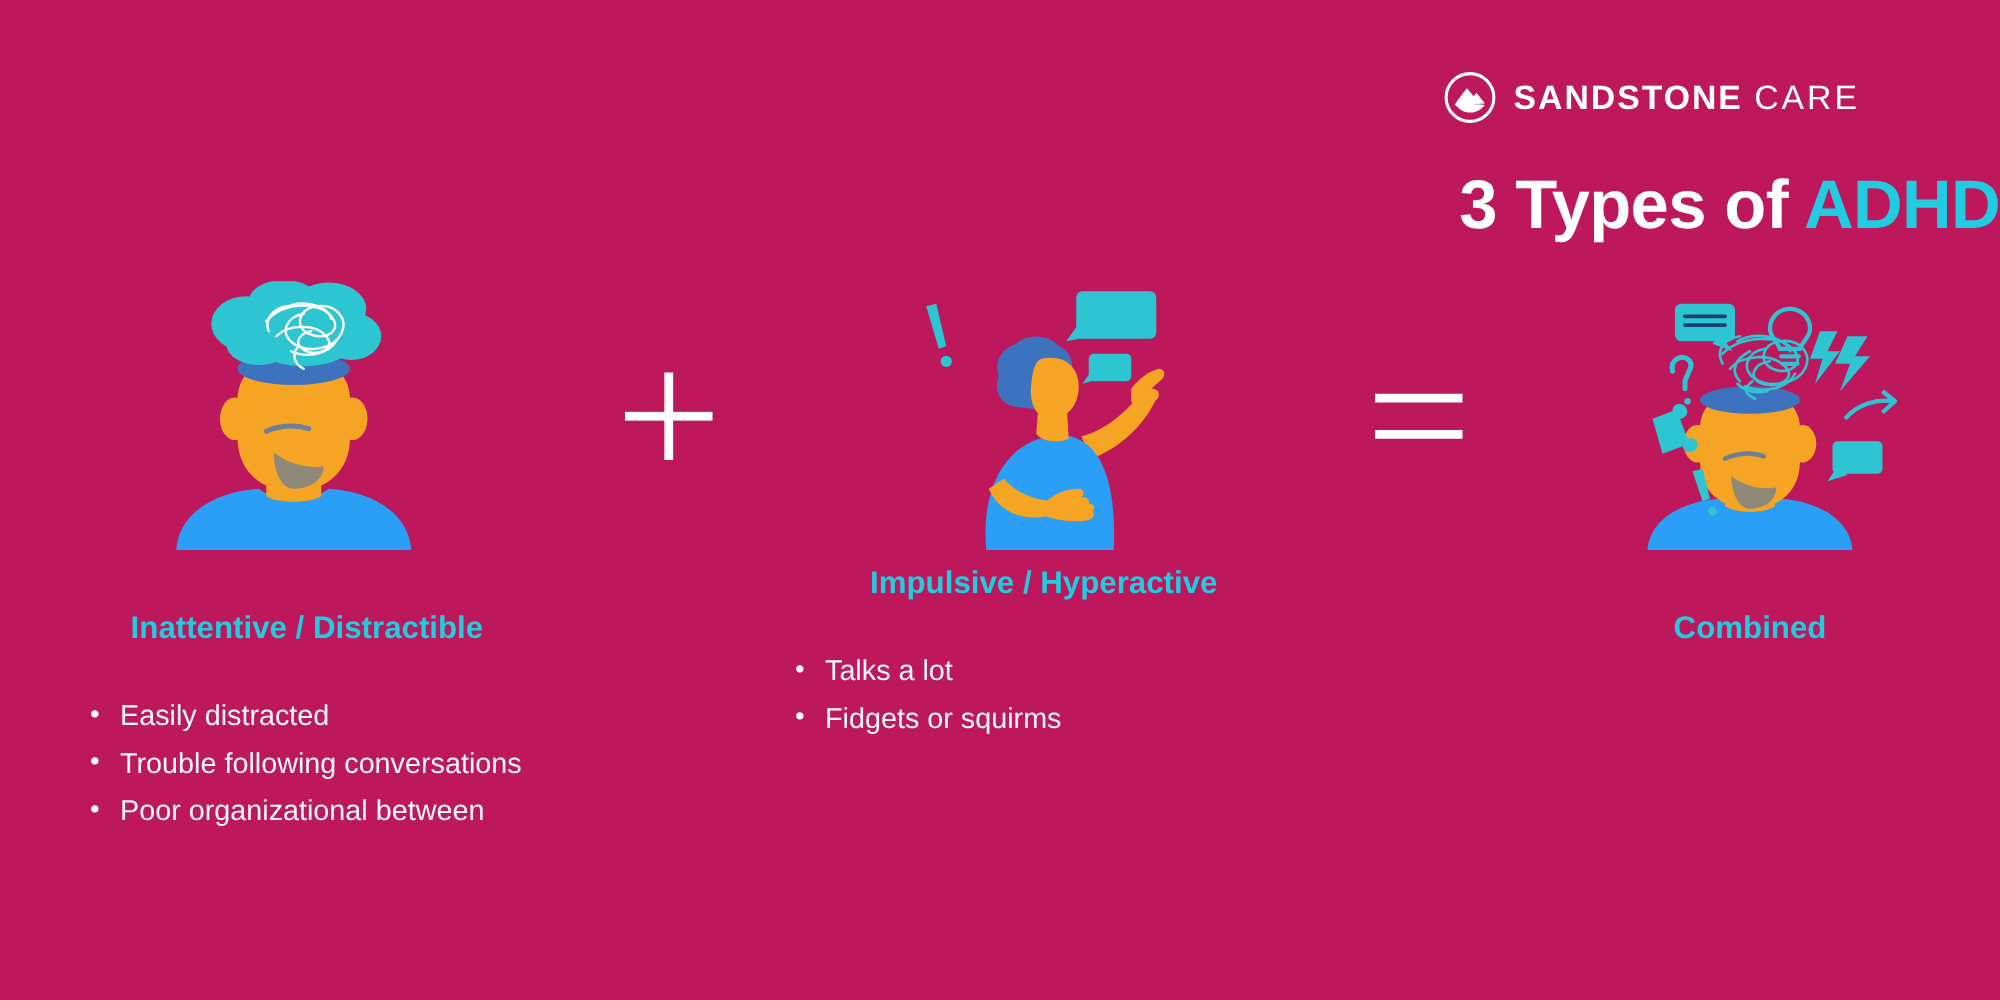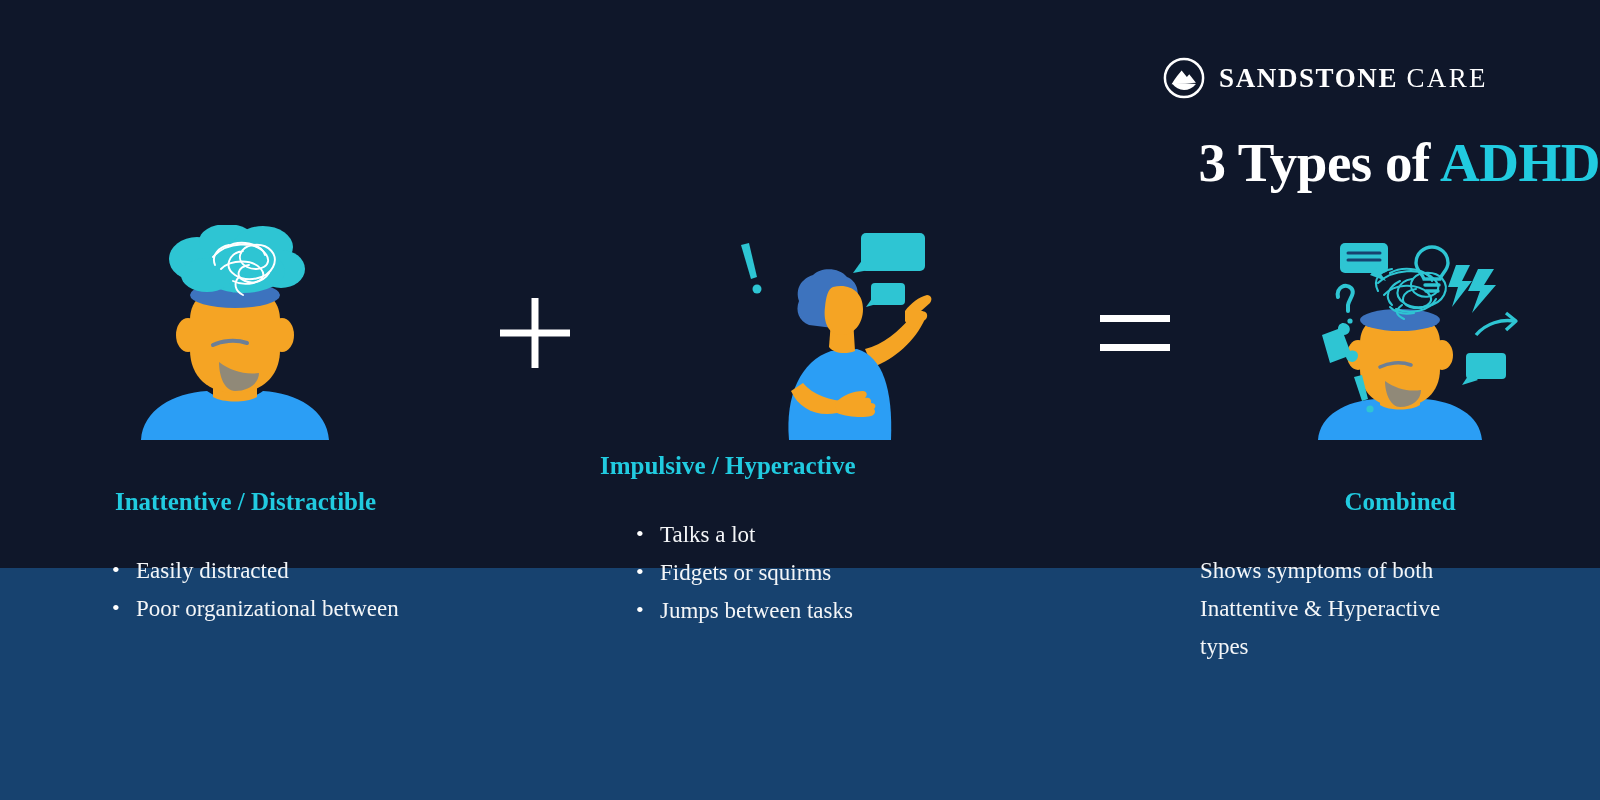--- a/index.html
+++ b/index.html
@@ -4,23 +4,22 @@
 <style>
   * { box-sizing: border-box; margin: 0; padding: 0; }
   html, body {
     width: 1600px; height: 800px;
     background: #17426f;
     font-family: "Liberation Sans", sans-serif;
     overflow: hidden;
   }
   #infographic {
     position: relative;
-    width: 1600px; height: 568px;
-    background: #0f172a;
-    font-family: Liberation Serif, serif;
+    width: 1600px; height: 800px;
+    background: #be185d;
   }
 
   
   .brand {
     position: absolute;
     top: 57px; right: 112px;
     display: flex; align-items: center; gap: 14px;
   }
   .brand-mark { width: 42px; height: 42px; display: block; }
   .brand-text {
@@ -68,41 +67,41 @@
   }
   .op svg { display: block; }
 
   .col-head {
     margin-top: 48px;
     font-size: 25px; font-weight: bold;
     color: #21cbe0;
     white-space: nowrap;
   }
   .col-a .col-head { text-align: center; padding-left: 21px; }
-  .col-b .col-head { padding-left: 0px; margin-top: 12px; }
+  .col-b .col-head { text-align: center; padding-left: 0px; margin-top: 12px; }
   .col-c .col-head { text-align: center; }
 
   .bullets {
     margin-top: 36px;
     list-style: none;
   }
   .bullets li {
     position: relative;
     font-size: 23px;
     line-height: 38px;
     color: #f4f6f8;
     padding-left: 28px;
   }
   .bullets li::before {
     content: "\2022";
     position: absolute; left: 4px; top: -1px;
     font-size: 22px;
     color: #ffffff;
   }
-  .col-a .bullets { padding-left: 108px; }
+  .col-a .bullets { padding-left: 68px; }
   .col-b .bullets { padding-left: 32px; }
 
   .para {
     margin-top: 36px;
     font-size: 23px; line-height: 38px;
     color: #f4f6f8;
     width: 280px;
   }
 </style>
 </head>
@@ -162,20 +161,21 @@
             <path d="M92 22 C104 14 126 18 130 30"></path>
             <path d="M80 40 C76 30 84 22 94 20"></path>
             <path d="M98 56 C110 62 128 58 134 48"></path>
             <path d="M104 52 C98 58 100 66 108 70"></path>
           </g>
         </svg>
       </div>
       <div class="col-head">Inattentive / Distractible</div>
       <ul class="bullets">
         <li>Easily distracted</li>
+        <li>Trouble following conversations</li>
         <li>Poor organizational between</li>
       </ul>
     </div>
 
     <div class="col col-op">
       <div class="op">
         <svg width="74" height="74" viewBox="0 0 74 74">
           <rect x="33.5" y="2" width="7" height="70" fill="#ffffff"></rect>
           <rect x="2" y="33.5" width="70" height="7" fill="#ffffff"></rect>
         </svg>
@@ -217,21 +217,20 @@
 
           <path d="M56 166 C64 184 82 192 102 188 L112 176 C96 176 78 170 68 158 Z" fill="#f5a424"></path>
 
           <path d="M100 178 C108 170 118 166 128 166 C132 166 133 170 130 173 C134 172 137 174 136 178 C140 178 142 181 139 184 C141 186 140 190 136 191 C128 193 112 192 102 188 Z" fill="#f5a424"></path>
         </svg>
       </div>
       <div class="col-head">Impulsive / Hyperactive</div>
       <ul class="bullets">
         <li>Talks a lot</li>
         <li>Fidgets or squirms</li>
-        <li>Jumps between tasks</li>
       </ul>
     </div>
 
     <div class="col col-op">
       <div class="op">
         <svg width="74" height="44" viewBox="0 0 74 44">
           <rect x="2" y="4" width="70" height="7" fill="#ffffff"></rect>
           <rect x="2" y="33" width="70" height="7" fill="#ffffff"></rect>
         </svg>
       </div>
@@ -299,17 +298,16 @@
             <path d="M110 48 C124 40 148 44 152 56"></path>
             <path d="M98 66 C92 54 100 46 112 44"></path>
             <path d="M116 84 C130 90 150 86 156 74"></path>
             <path d="M122 80 C114 86 116 90 124 94"></path>
             <path d="M120 56 C108 62 104 72 112 80"></path>
             <path d="M134 88 C124 90 116 88 110 82"></path>
           </g>
         </svg>
       </div>
       <div class="col-head">Combined</div>
-      <div class="para">Shows symptoms of both Inattentive &amp; Hyperactive types</div>
     </div>
 
   </div>
 </div>
 
 </body></html>

